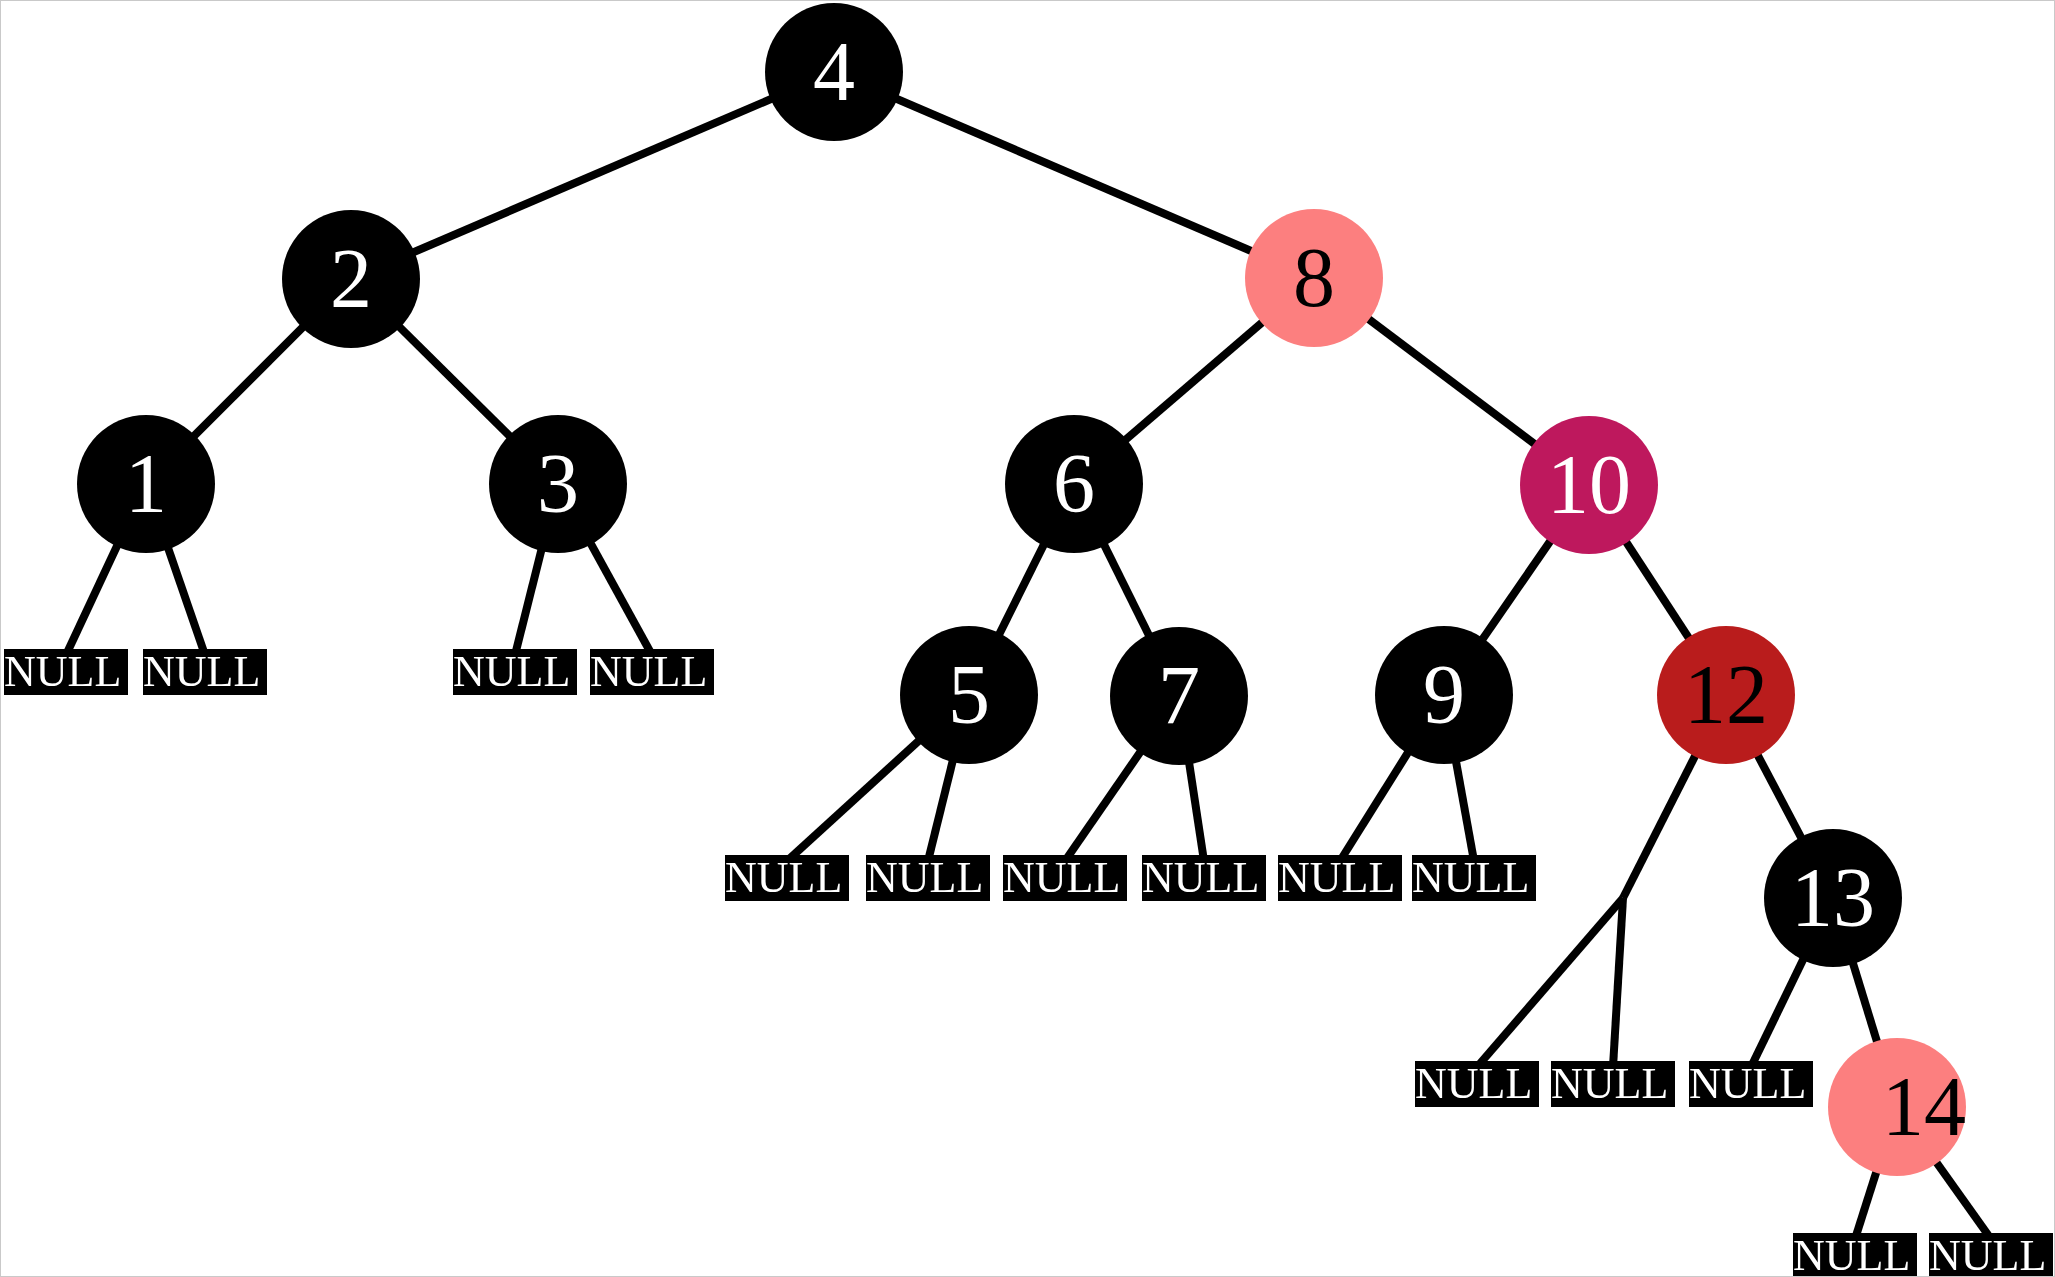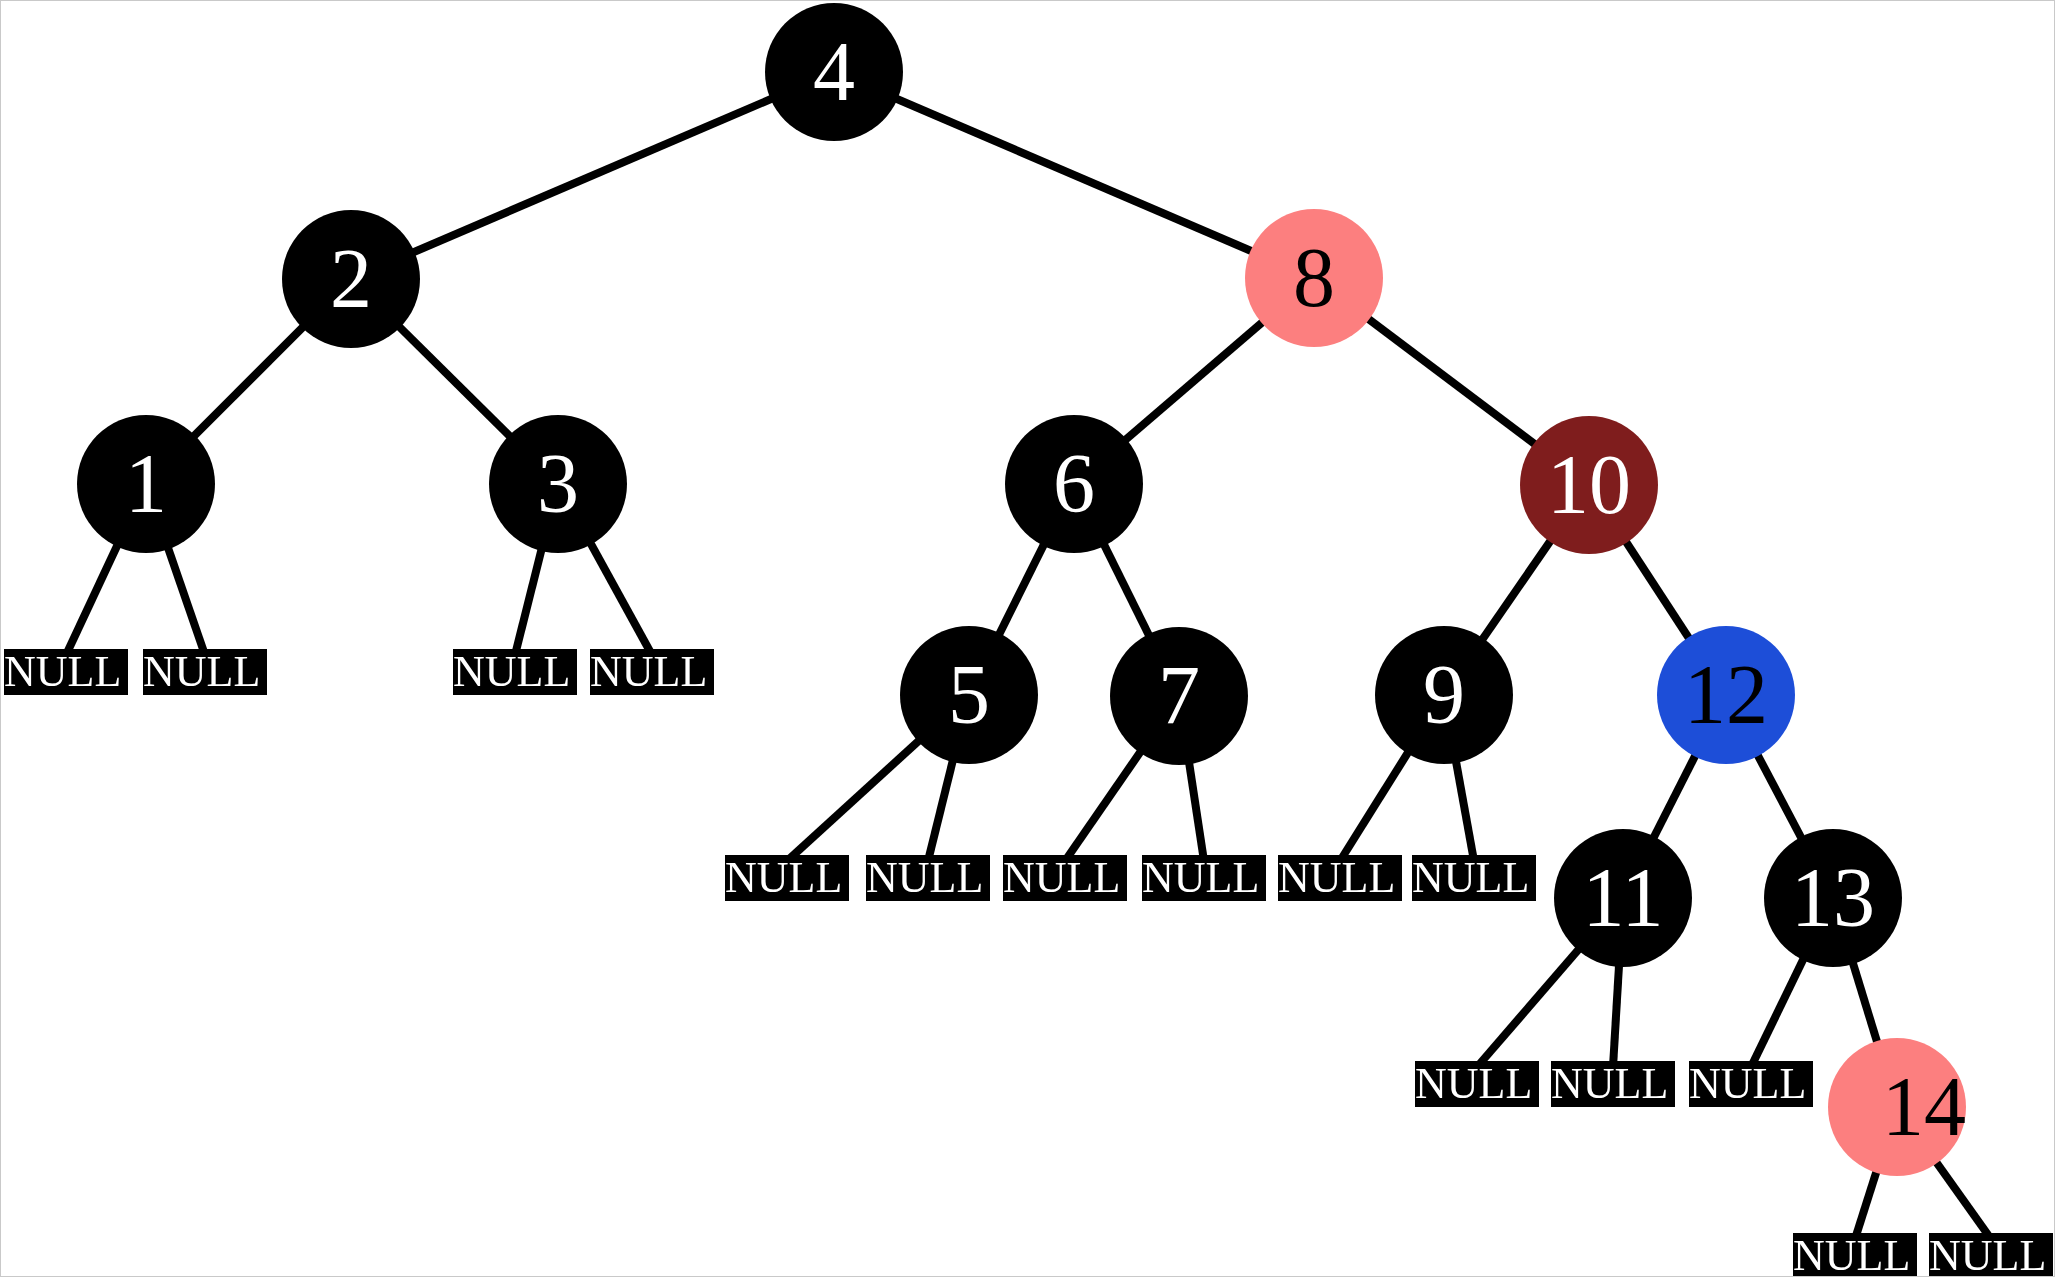--- a/index.html
+++ b/index.html
@@ -95,37 +95,34 @@
     </div>
     <div class="tree-node" style="left: 76px; top: 414px; background: rgb(0, 0, 0); color: rgb(255, 255, 255);">
       <span>1</span>
     </div>
     <div class="tree-node" style="left: 488px; top: 414px; background: rgb(0, 0, 0); color: rgb(255, 255, 255);">
       <span>3</span>
     </div>
     <div class="tree-node" style="left: 1004px; top: 414px; background: rgb(0, 0, 0); color: rgb(255, 255, 255);">
       <span>6</span>
     </div>
-    <div class="tree-node" style="left: 1519px; top: 415px; background: #7f1d1d; color: rgb(255, 255, 255);">
+    <div class="tree-node" style="left: 1519px; top: 415px; background: #be185d; color: rgb(255, 255, 255);">
       <span>10</span>
     </div>
     <div class="tree-node" style="left: 899px; top: 625px; background: rgb(0, 0, 0); color: rgb(255, 255, 255);">
       <span>5</span>
     </div>
     <div class="tree-node" style="left: 1109px; top: 626px; background: rgb(0, 0, 0); color: rgb(255, 255, 255);">
       <span>7</span>
     </div>
     <div class="tree-node" style="left: 1374px; top: 625px; background: rgb(0, 0, 0); color: rgb(255, 255, 255);">
       <span>9</span>
     </div>
-    <div class="tree-node" style="left: 1656px; top: 625px; background: #1d4ed8; color: rgb(0, 0, 0);">
+    <div class="tree-node" style="left: 1656px; top: 625px; background: #b91c1c; color: rgb(0, 0, 0);">
       <span>12</span>
-    </div>
-    <div class="tree-node" style="left: 1553px; top: 828px; background: rgb(0, 0, 0); color: rgb(255, 255, 255);">
-      <span>11</span>
     </div>
     <div class="tree-node" style="left: 1763px; top: 828px; background: rgb(0, 0, 0); color: rgb(255, 255, 255);">
       <span>13</span>
     </div>
     <div class="tree-node" style="left: 1827px; top: 1037px; background: rgb(252, 127, 127); color: rgb(0, 0, 0); justify-content: flex-end;">
       <span>14</span>
     </div>
     <div class="null-leaf" style="left: 3px; top: 648px; background: rgb(0, 0, 0); color: rgb(255, 255, 255);">
       <span>NULL</span>
     </div>

